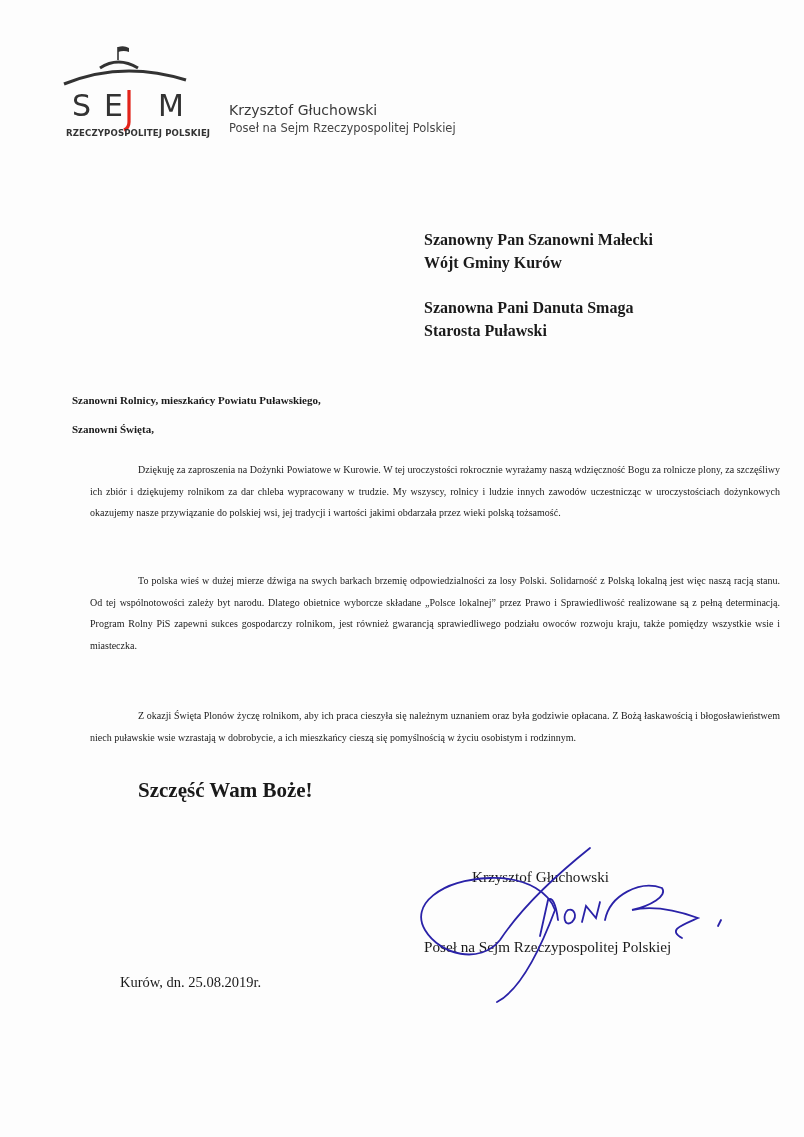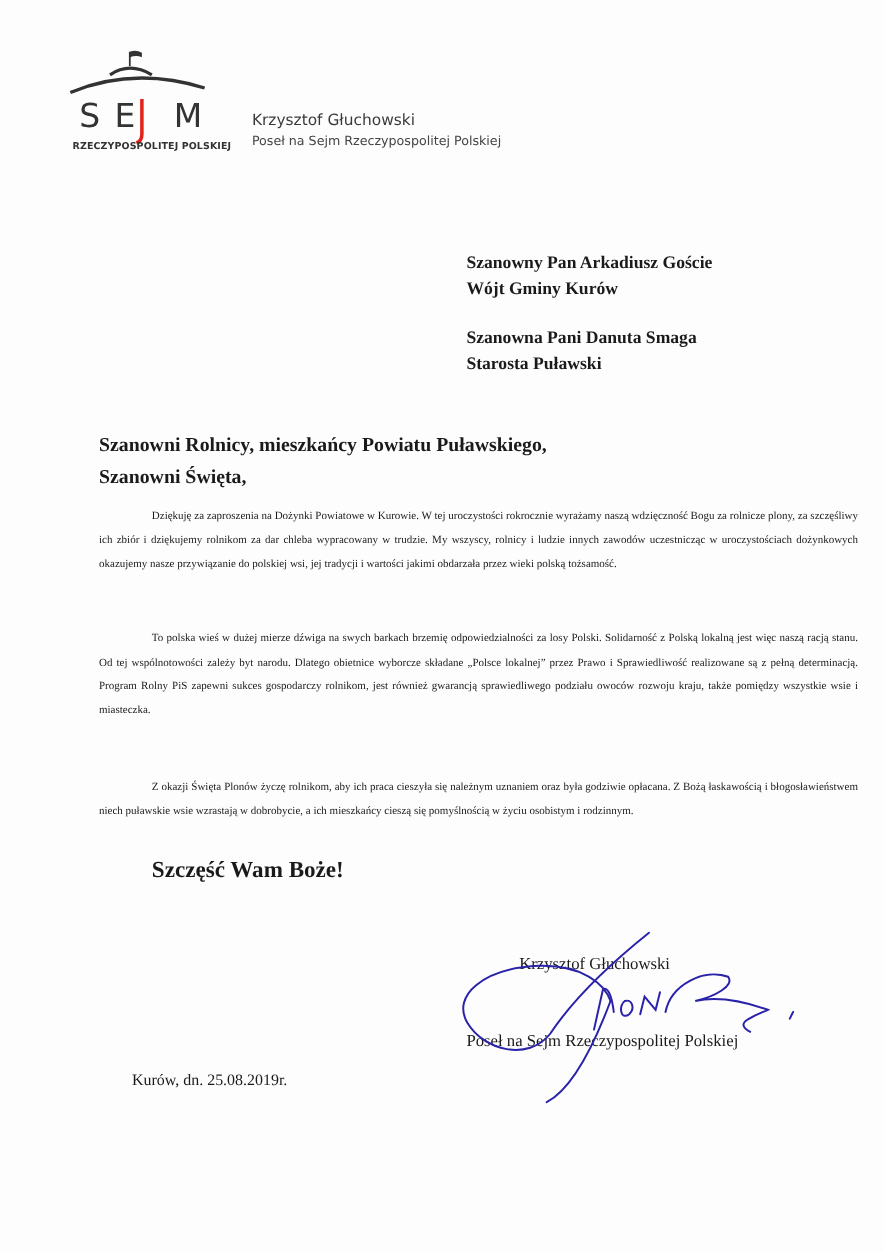--- a/index.html
+++ b/index.html
@@ -20,21 +20,21 @@
                  font-size: 14px; color: #3a3a3a; white-space: nowrap; }
   .header-title { position: absolute; left: 229px; top: 121px; font-family: "DejaVu Sans", sans-serif;
                   font-size: 11.5px; color: #444; white-space: nowrap; }
 
   
   .addr { position: absolute; left: 424px; font-weight: bold; font-size: 16px; line-height: 23px; white-space: nowrap; }
   .addr1 { top: 228px; }
   .addr2 { top: 296px; }
 
   
-  .greet { position: absolute; left: 90px; font-weight: bold; font-size: 18px; white-space: nowrap; }
+  .greet { position: absolute; left: 72px; font-weight: bold; font-size: 11px; white-space: nowrap; }
   .greet1 { top: 394px; }
   .greet2 { top: 423px; }
 
   
   .body { position: absolute; left: 90px; width: 690px; font-size: 10px; line-height: 21.6px;
           text-align: justify; }
   .body p { margin: 0; text-indent: 48px; }
   .p1 { top: 459px; }
   .p2 { top: 570px; }
   .p3 { top: 705px; }
@@ -71,21 +71,21 @@
       <span style="left:62px;color:transparent">J</span>
       <span style="left:86px">M</span>
     </div>
     <div class="logo-sub">RZECZYPOSPOLITEJ POLSKIEJ</div>
   </div>
 
   <div class="header-name">Krzysztof Głuchowski</div>
   <div class="header-title">Poseł na Sejm Rzeczypospolitej Polskiej</div>
 
   <div class="addr addr1">
-    <div>Szanowny Pan Arkadiusz Goście</div>
+    <div>Szanowny Pan Szanowni Małecki</div>
     <div>Wójt Gminy Kurów</div>
   </div>
   <div class="addr addr2">
     <div>Szanowna Pani Danuta Smaga</div>
     <div>Starosta Puławski</div>
   </div>
 
   <div class="greet greet1">Szanowni Rolnicy, mieszkańcy Powiatu Puławskiego,</div>
   <div class="greet greet2">Szanowni Święta,</div>
 

